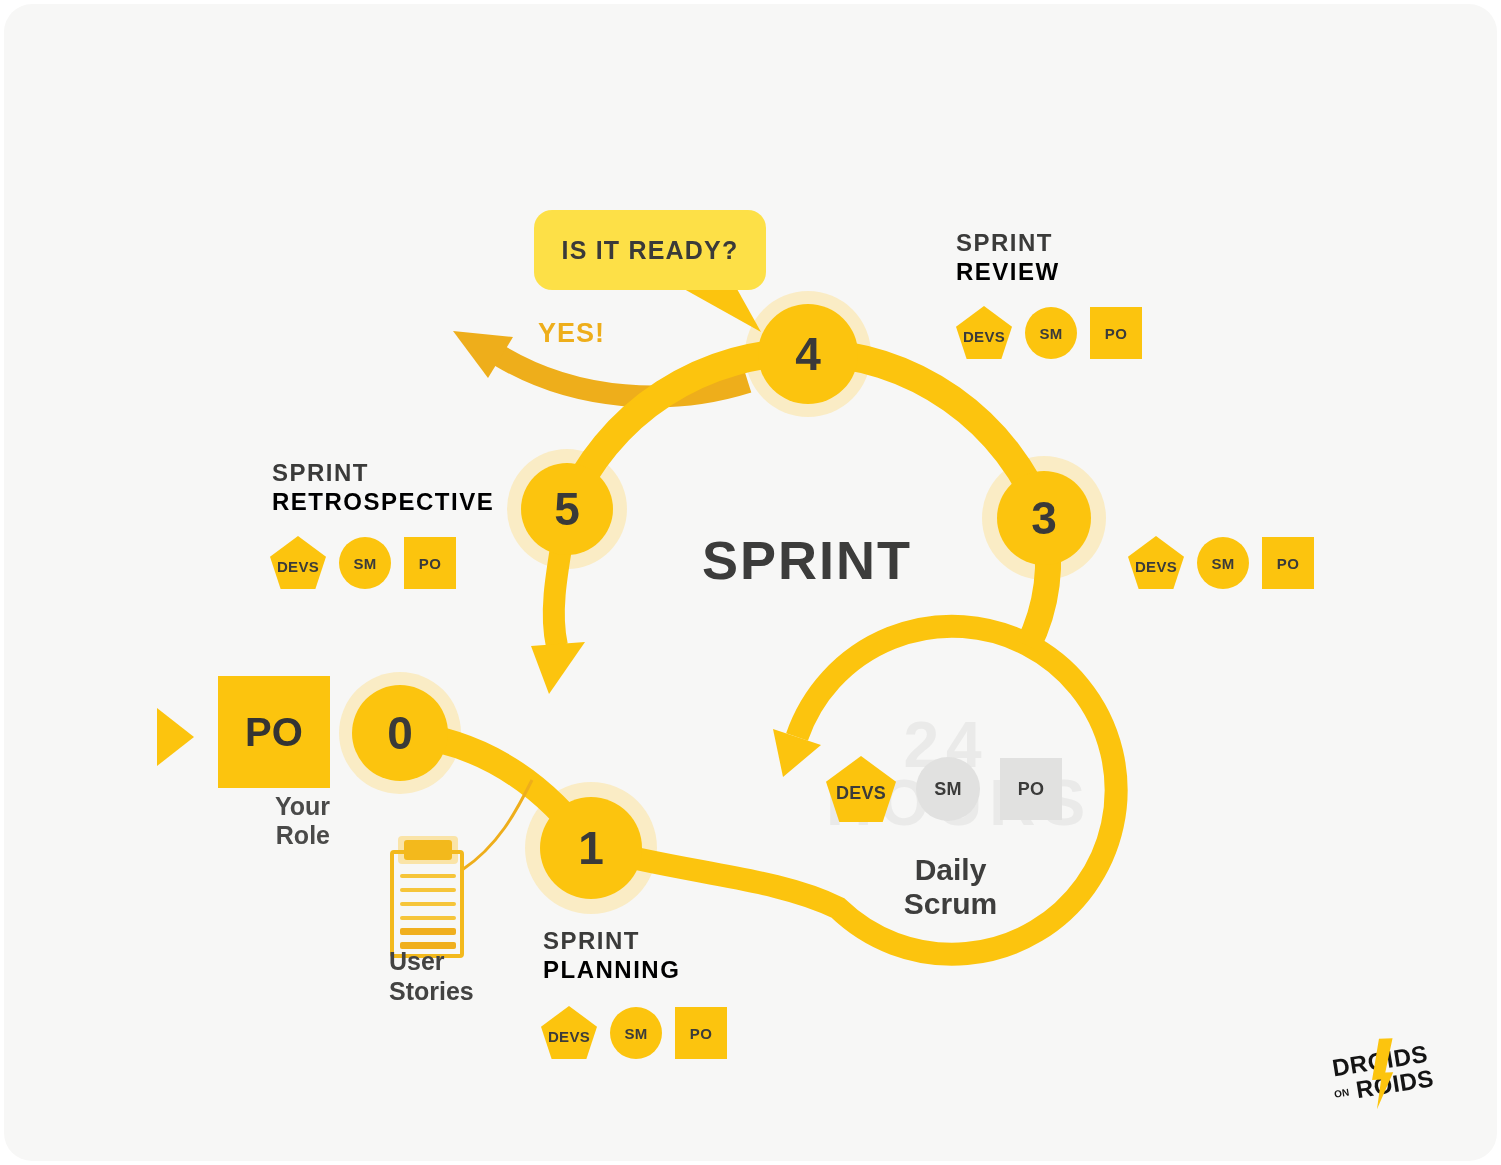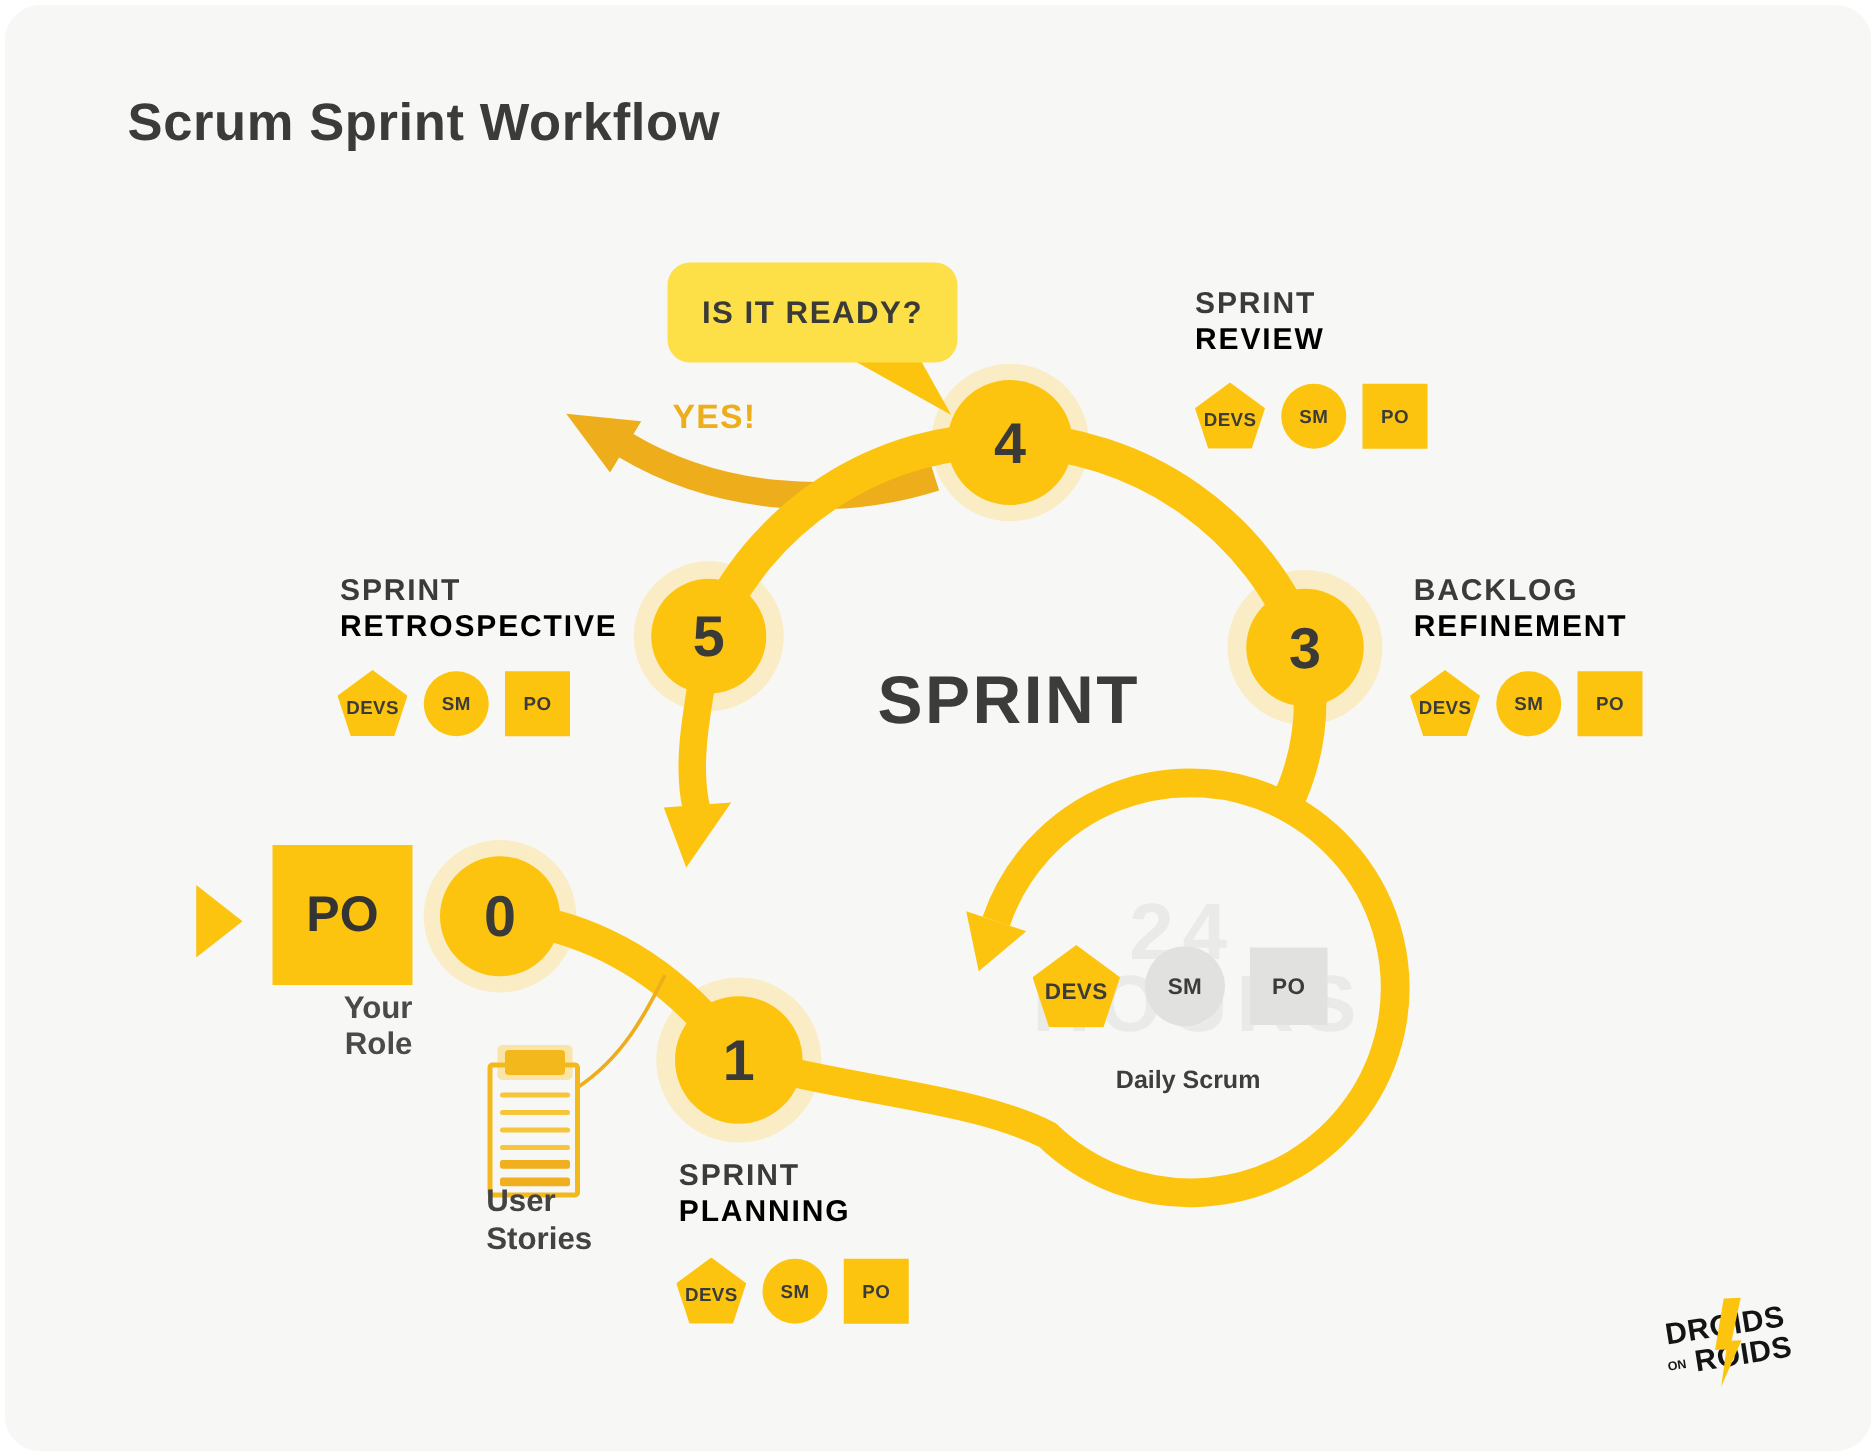--- a/index.html
+++ b/index.html
@@ -44,21 +44,21 @@
   .badge.sq   { width:52px; height:52px; }
   .badge.big.pent { width:70px; height:66px; font-size:18px; padding-top:9px; }
   .badge.big.circ { width:64px; height:64px; font-size:18px; }
   .badge.big.sq   { width:62px; height:62px; font-size:18px; }
   .badge.gray { background:#E1E1E0; }
   .daily-row { left:826px; top:756px; gap:20px; align-items:center; }
 
   
   .watermark { left:826px; top:716px; width:240px; text-align:center; font-weight:800;
                color:#EAEAE9; font-size:64px; line-height:58px; letter-spacing:7px; }
-  .daily-label { left:868px; top:853px; width:165px; text-align:center; font-size:20px; font-weight:800; color:#3E3E3D; }
+  .daily-label { left:868px; top:853px; width:165px; text-align:center; font-size:30px; font-weight:800; color:#3E3E3D; }
 
   
   .play-tri { left:157px; top:708px; width:0; height:0;
               border-top:29px solid transparent; border-bottom:29px solid transparent; border-left:37px solid #FCC40E; }
   .po-square { left:218px; top:676px; width:112px; height:112px; background:#FCC40E;
                display:flex; align-items:center; justify-content:center; font-size:40px; font-weight:800; color:#343433; }
   .your-role-label { left:218px; top:792px; width:112px; text-align:right; font-size:25px; font-weight:800; color:#4A4A49; }
 
   
   .clipboard { left:386px; top:836px; width:84px; height:126px; }
@@ -77,21 +77,20 @@
   .logo .l2 { font-size:24px; letter-spacing:0.5px; }
   .logo .on { font-size:10px; vertical-align:4px; letter-spacing:0; }
   .logo-bolt { position:absolute; left:44px; top:-10px; }
 </style>
 </head>
 <body>
 
 <div class="stage">
   <div class="card"></div>
 
-  <div class="abs title">Scrum Sprint Workflow</div>
 
   <div class="halo" style="left:745px;top:291px;width:126px;height:126px;"></div>
   <div class="halo" style="left:507px;top:449px;width:120px;height:120px;"></div>
   <div class="halo" style="left:982px;top:456px;width:124px;height:124px;"></div>
   <div class="halo" style="left:339px;top:672px;width:122px;height:122px;"></div>
   <div class="halo" style="left:525px;top:782px;width:132px;height:132px;"></div>
 
   <svg class="flow" width="1501" height="1165" viewBox="0 0 1501 1165">
 
     <path d="M748,382 C672,406 577,402 500,356" fill="none" stroke="#EEAE1B" stroke-width="22"></path>
@@ -146,24 +145,20 @@
         <span>DEVS</span>
       </div>
     <div class="badge circ">
         <span>SM</span>
       </div>
     <div class="badge sq">
         <span>PO</span>
       </div>
   </div>
 
-  <div class="stage-title" style="left:1131px;top:458px;">
-    <div>BACKLOG</div>
-    <div class="accent">REFINEMENT</div>
-  </div>
   <div class="badge-row" style="left:1128px;top:536px;">
     <div class="badge pent">
         <span>DEVS</span>
       </div>
     <div class="badge circ">
         <span>SM</span>
       </div>
     <div class="badge sq">
         <span>PO</span>
       </div>

